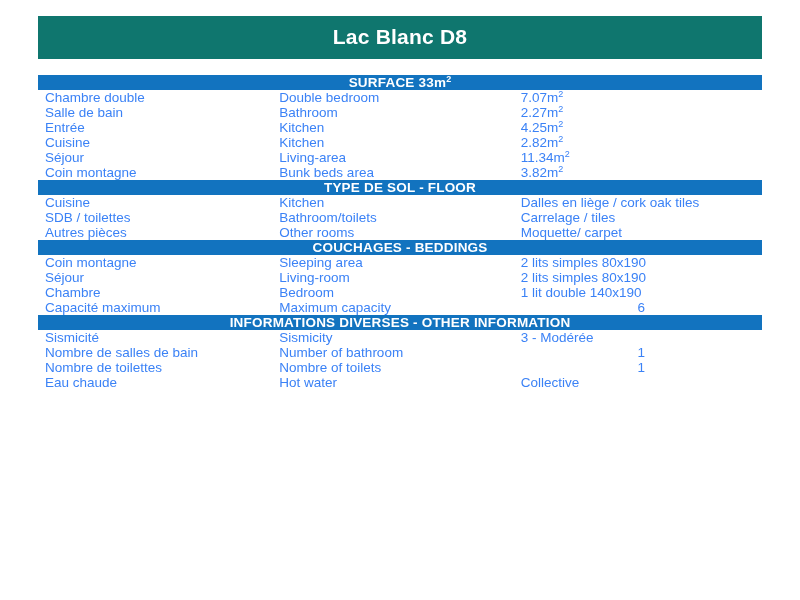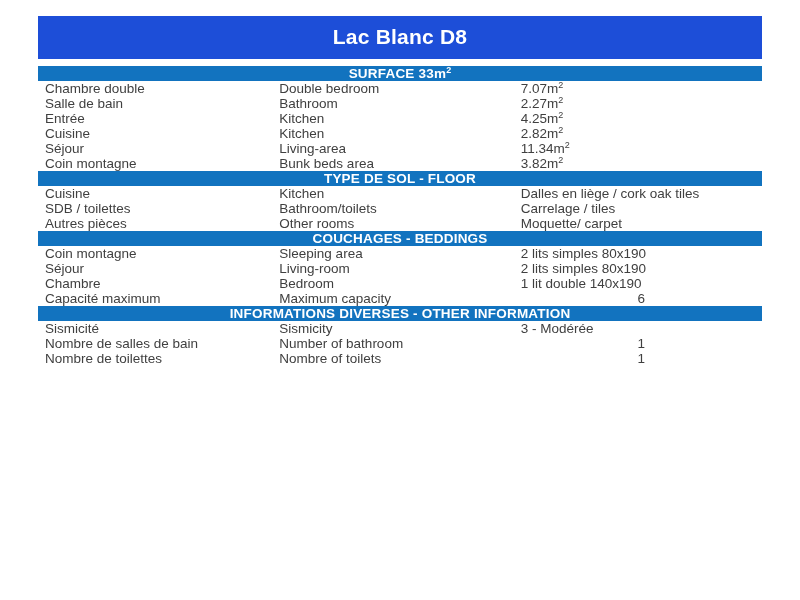--- a/index.html
+++ b/index.html
@@ -15,51 +15,51 @@
     overflow: hidden;
   }
   .page {
     width: 800px;
     height: 600px;
     position: relative;
     box-sizing: border-box;
     padding: 16px 38px 0 38px;
   }
   .title-bar {
-    background: #1d4ed8;
+    background: #0f766e;
     color: #ffffff;
     text-align: center;
     font-size: 21px;
     font-weight: bold;
     padding: 9px 0 10px 0;
     letter-spacing: 0.2px;
   }
   table.sheet {
     width: 100%;
     border-collapse: collapse;
     table-layout: fixed;
-    margin-top: 7px;
+    margin-top: 16px;
   }
   table.sheet td {
     padding: 0;
     vertical-align: middle;
   }
   .section-row td {
     background: #1273bf;
     color: #ffffff;
     font-weight: bold;
     font-size: 13.5px;
     text-align: center;
     padding: 5px 0 6px 0;
     letter-spacing: 0.2px;
   }
   .data-row td {
     font-size: 13.5px;
     padding: 6px 0 6px 0;
-    color: #404040;
+    color: #3b82f6;
     white-space: nowrap;
     overflow: hidden;
     text-overflow: ellipsis;
   }
   .col-fr { width: 245px; padding-left: 7px !important; }
   .col-en { width: 240px; }
   .col-val { width: auto; }
   .val-center { text-align: center; padding-right: 150px; }
   sup {
     font-size: 9px;
@@ -161,16 +161,21 @@
         <tr class="data-row">
           <td class="col-fr">Nombre de salles de bain</td>
           <td class="col-en">Number of bathroom</td>
           <td class="col-val val-center">1</td>
         </tr>
         <tr class="data-row">
           <td class="col-fr">Nombre de toilettes</td>
           <td class="col-en">Nombre of toilets</td>
           <td class="col-val val-center">1</td>
         </tr>
+        <tr class="data-row">
+          <td class="col-fr">Eau chaude</td>
+          <td class="col-en">Hot water</td>
+          <td class="col-val">Collective</td>
+        </tr>
       </tbody>
   </table>
 
 </div>
 
 </body></html>

